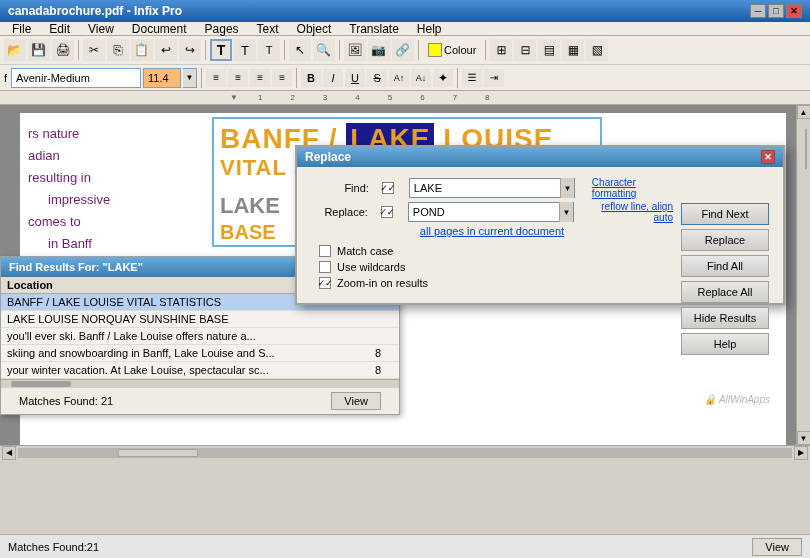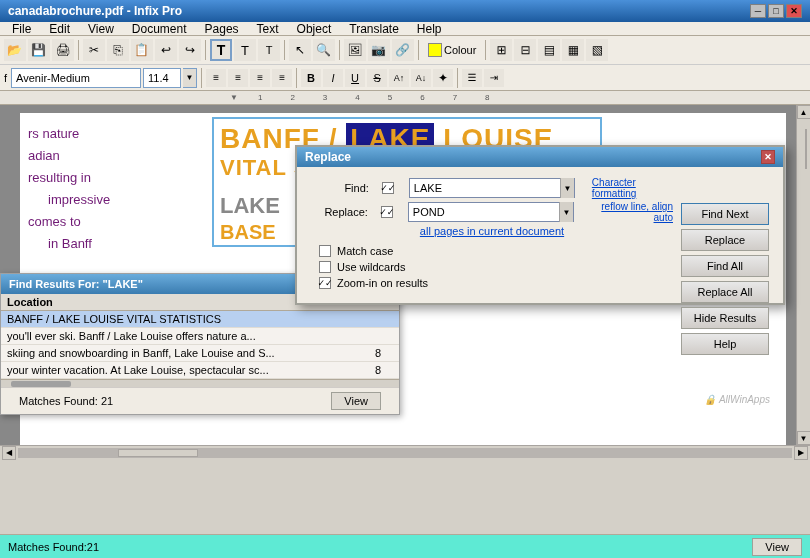--- a/index.html
+++ b/index.html
@@ -58,21 +58,21 @@
       width: 22px; height: 22px; background: #e8e4dc; border: 1px solid transparent;
       display: flex; align-items: center; justify-content: center;
       font-size: 12px; cursor: pointer;
     }
     .tb-separator { width: 1px; height: 20px; background: #b0a898; margin: 0 2px; }
     .font-name-box {
       width: 130px; height: 20px; border: 1px solid #7a9fc8; background: white;
       font-size: 11px; padding: 0 4px; display: flex; align-items: center;
     }
     .font-size-box {
-      width: 38px; height: 20px; border: 1px solid #7a9fc8; background: #ffffff;
+      width: 38px; height: 20px; border: 1px solid #7a9fc8; background: #fdba74;
       font-size: 11px; padding: 0 4px; display: flex; align-items: center;
     }
     .font-size-arrow {
       width: 14px; height: 20px; background: #e0dcd4; border: 1px solid #7a9fc8;
       border-left: none; display: flex; align-items: center; justify-content: center;
       font-size: 8px; cursor: pointer;
     }
     .colour-btn {
       display: flex; align-items: center; gap: 2px; padding: 2px 4px;
       border: 1px solid transparent; cursor: pointer; font-size: 11px;
@@ -174,21 +174,21 @@
       display: flex; align-items: center; justify-content: center; font-size: 8px; cursor: pointer;
     }
     .scroll-track { flex: 1; background: #b8b4b0; position: relative; }
     .scroll-thumb {
       position: absolute; top: 10px; left: 1px; right: 1px; height: 40px;
       background: #d4d0c8; border: 1px solid #a8a4a0;
     }
 
     
     .status-bar {
-      height: 24px; background: #5eead4; border-top: 1px solid #b0a898;
+      height: 24px; background: #e5e5e5; border-top: 1px solid #b0a898;
       display: flex; align-items: center; padding: 0 8px; font-size: 11px;
       position: absolute; bottom: 0; left: 0; right: 0;
     }
 
     
     .find-results-panel {
       position: absolute;
       left: 0px; bottom: 30px; 
       width: 400px;
       background: #f5f2ee;
@@ -471,20 +471,24 @@
     <table class="results-table">
       <thead>
         <tr>
           <th>Location</th>
           <th style="width:30px;"></th>
         </tr>
       </thead>
       <tbody>
         <tr class="selected">
           <td>BANFF / LAKE LOUISE VITAL STATISTICS</td>
+          <td></td>
+        </tr>
+        <tr>
+          <td>LAKE LOUISE NORQUAY SUNSHINE BASE</td>
           <td></td>
         </tr>
         <tr>
           <td>you'll ever ski. Banff / Lake Louise offers nature a...</td>
           <td></td>
         </tr>
         <tr>
           <td>skiing and snowboarding in Banff, Lake Louise and S...</td>
           <td>8</td>
         </tr>

